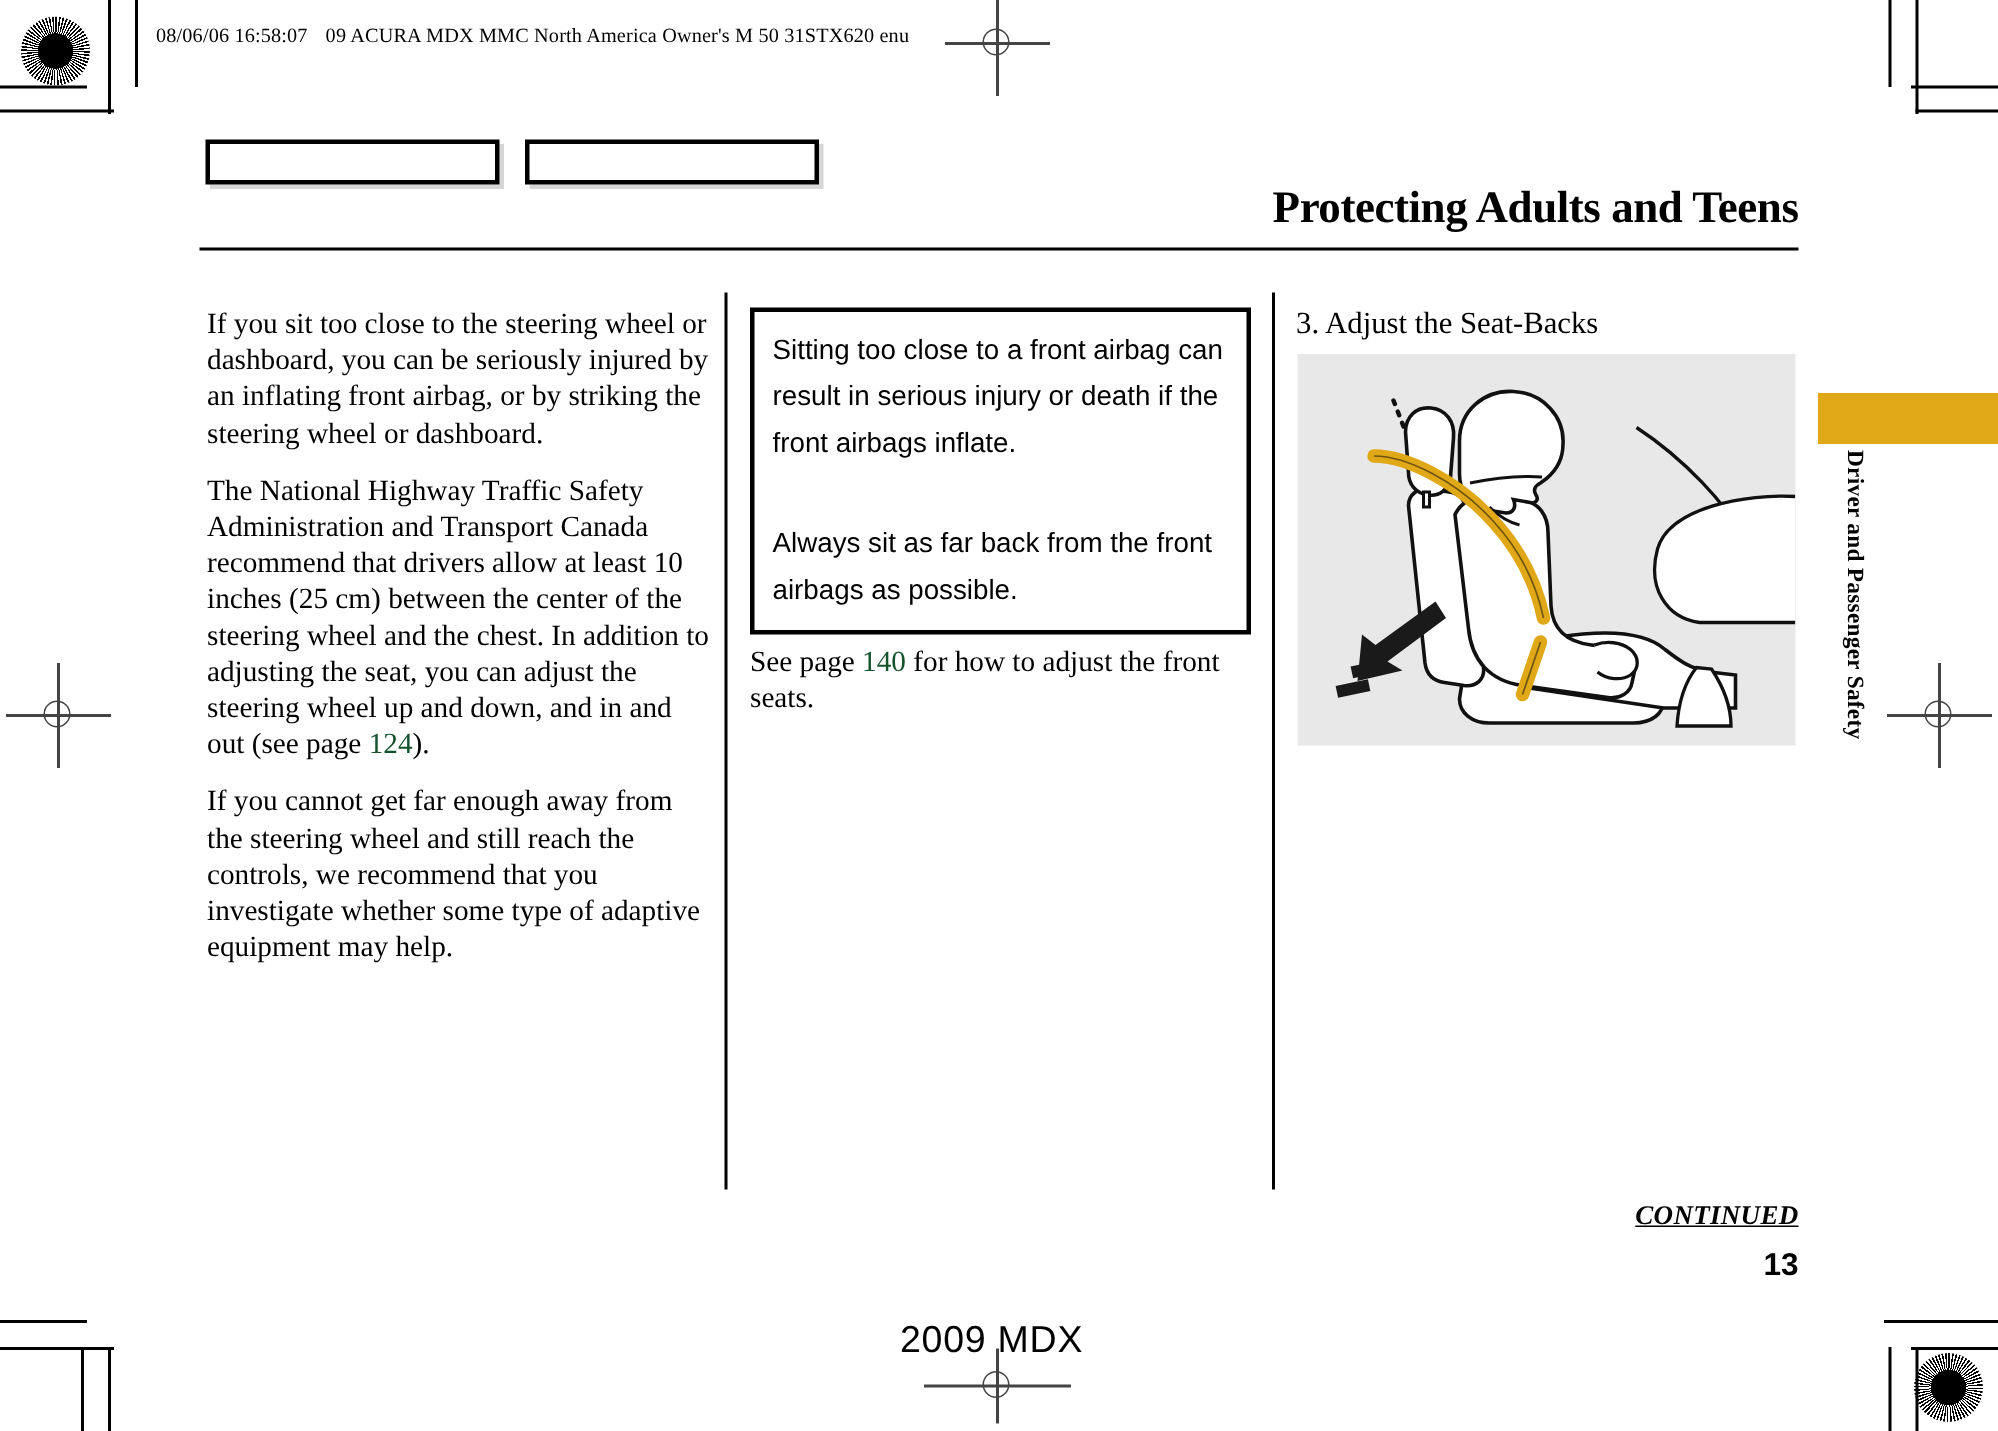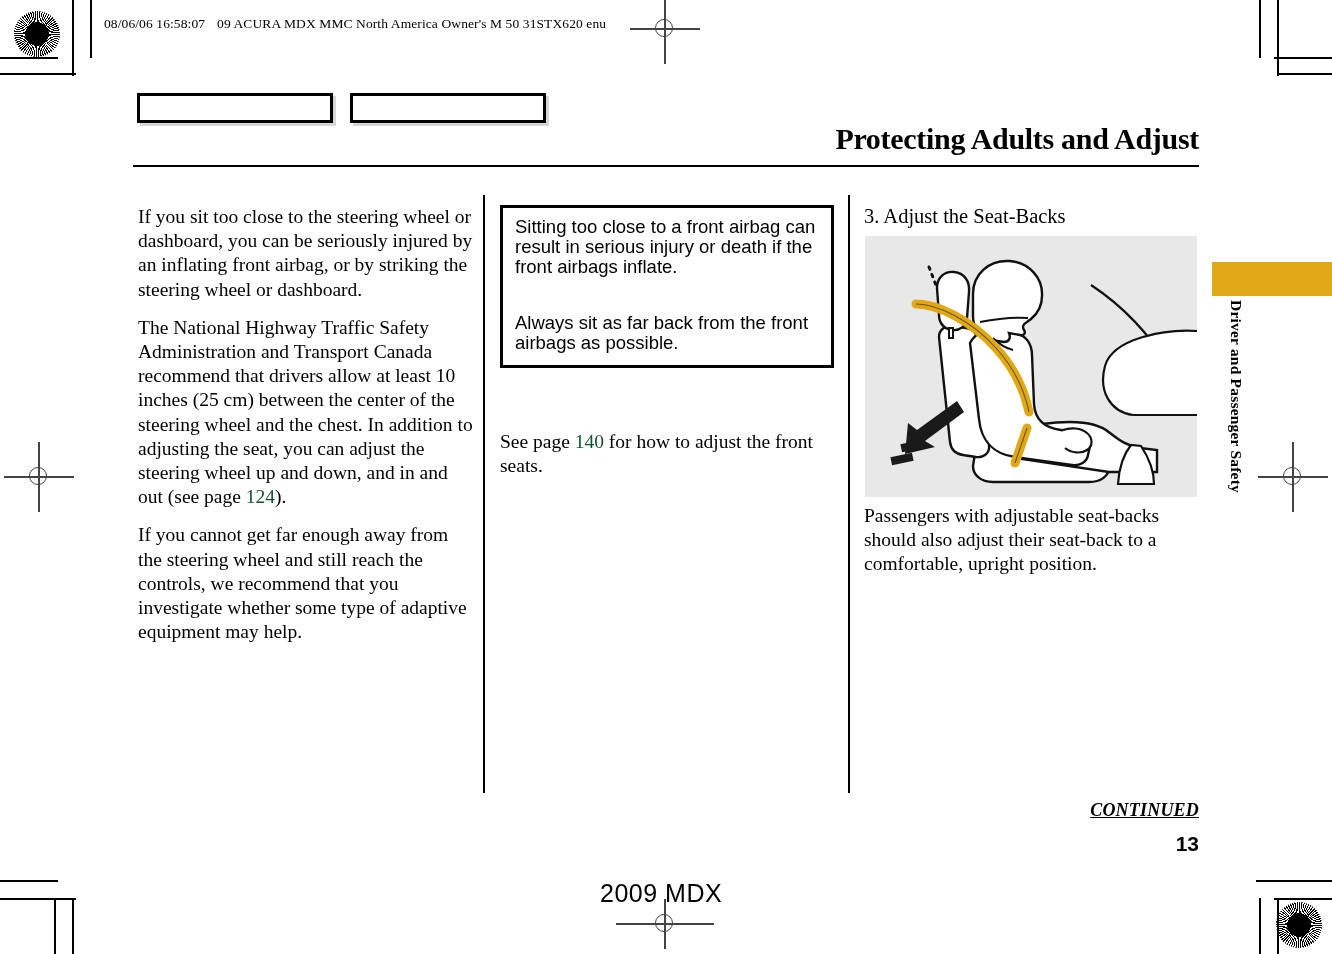--- a/index.html
+++ b/index.html
@@ -147,21 +147,21 @@
     font-family: "Liberation Sans", sans-serif;
     font-weight: bold;
     font-size: 26px;
     letter-spacing: -0.6px;
     color: #000;
   }
   .warn-body {
     padding: 9px 12px 12px 12px;
     font-family: "Liberation Sans", sans-serif;
     font-size: 18.5px;
-    line-height: 20px;
+    line-height: 31px;
   }
   .warn-body p { margin: 0; }
   .warn-body p.sep { margin-top: 36px; }
 
   .see-page {
     position: absolute;
     left: 500px;
     top: 430px;
     width: 330px;
     font-size: 19.5px;
@@ -295,21 +295,21 @@
     <div class="circ"></div>
 </div>
 
 <div class="hdr-meta">
   <span>08/06/06 16:58:07</span><span class="gap"></span><span>09 ACURA MDX MMC North America Owner's M 50 31STX620 enu</span>
 </div>
 
 <div class="tabbox" style="left:137px; top:93px; width:196px; height:30px;"></div>
 <div class="tabbox" style="left:350px; top:93px; width:196px; height:30px;"></div>
 
-<div class="page-title">Protecting Adults and Adjust</div>
+<div class="page-title">Protecting Adults and Teens</div>
 <div class="title-rule"></div>
 
 <div class="vrule" style="left:483px;"></div>
 <div class="vrule" style="left:848px;"></div>
 
 <div class="col col1">
   <p>If you sit too close to the steering wheel or dashboard, you can be seriously injured by an inflating front airbag, or by striking the steering wheel or dashboard.</p>
   <p><span>The National Highway Traffic Safety Administration and Transport Canada recommend that drivers allow at least 10 inches (25 cm) between the center of the steering wheel and the chest. In addition to adjusting the seat, you can adjust the steering wheel up and down, and in and out (see page </span><span class="pageref">124</span><span>).</span></p>
   <p>If you cannot get far enough away from the steering wheel and still reach the controls, we recommend that you investigate whether some type of adaptive equipment may help.</p>
 </div>
@@ -379,21 +379,20 @@
     <path d="M100,196 L40,185 L46,174 L8,180 L18,213 L25,202 L86,215 Z" fill="#1a1a1a" opacity="0"></path>
     <g fill="#1a1a1a">
       <path d="M99,176 L60,205 L70,211 L40,218 L43,187 L52,194 L92,165 Z"></path>
       <rect x="36" y="206" width="22" height="8" transform="rotate(-12 47 210)"></rect>
       <rect x="26" y="219" width="22" height="8" transform="rotate(-12 37 223)"></rect>
     </g>
   </svg>
 </div>
 
 <div class="rt-text">
-  <p>Passengers with adjustable seat-backs should also adjust their seat-back to a comfortable, upright position.</p>
 </div>
 
 <div class="side-tab"></div>
 <div class="side-label">Driver and Passenger Safety</div>
 
 <div class="continued">CONTINUED</div>
 <div class="model">2009  MDX</div>
 <div class="pagenum">13</div>
 
 </body></html>

